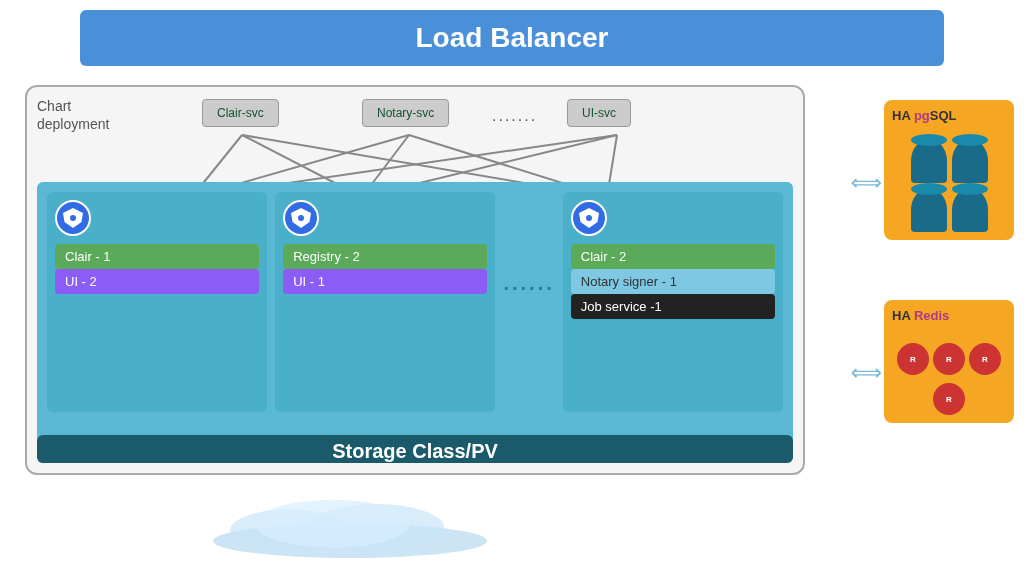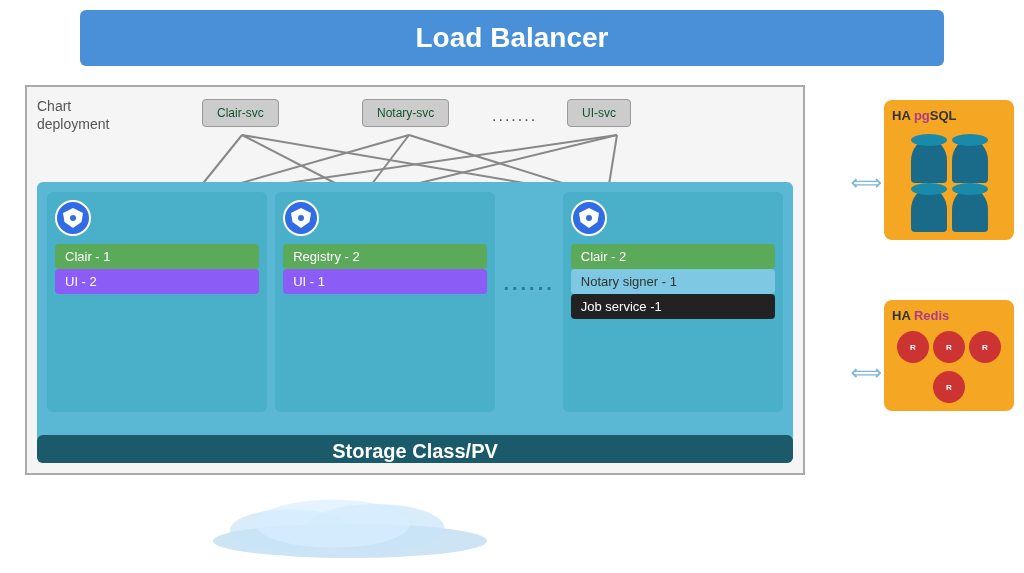--- a/index.html
+++ b/index.html
@@ -33,21 +33,21 @@
 
     
     .chart-deployment {
       position: absolute;
       top: 85px;
       left: 25px;
       width: 780px;
       height: 390px;
       border: 2px solid #aaa;
       background: #f5f5f5;
-      border-radius: 0;
+      border-radius: 12px;
     }
     .chart-label {
       position: absolute;
       top: 10px;
       left: 10px;
       font-size: 14px;
       color: #555;
       line-height: 1.3;
     }
 
@@ -315,21 +315,21 @@
   </div>
   <div class="db-icons">
     <div class="db-icon"></div>
     <div class="db-icon"></div>
     <div class="db-icon"></div>
     <div class="db-icon"></div>
   </div>
 </div>
 
 <div style="position:absolute; top:300px; right:10px; width:130px; background:#f5a623; border-radius:8px; padding:8px;">
-  <div style="font-size:13px; font-weight:700; color:#333; margin-bottom:8px;">
+  <div style="font-size:13px; font-weight:700; color:#333; margin-bottom:20px;">
     HA <span style="color:#b03a8a;">Redis</span>
   </div>
   <div class="redis-icons">
     <div class="redis-small">R</div>
     <div class="redis-small">R</div>
     <div class="redis-small">R</div>
     <div style="width:100%; display:flex; justify-content:center; margin-top:4px;">
       <div class="redis-small">R</div>
     </div>
   </div>

